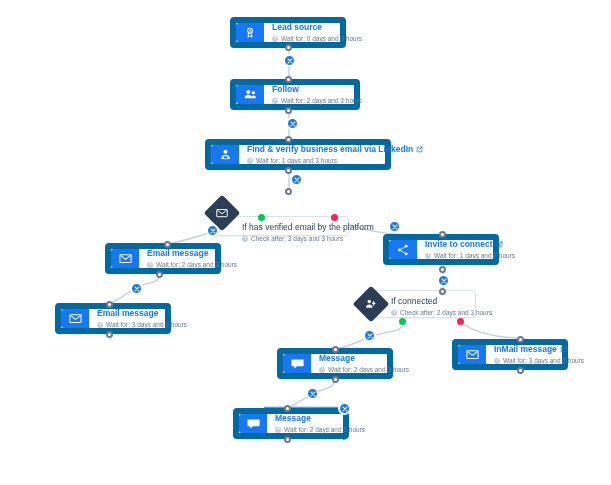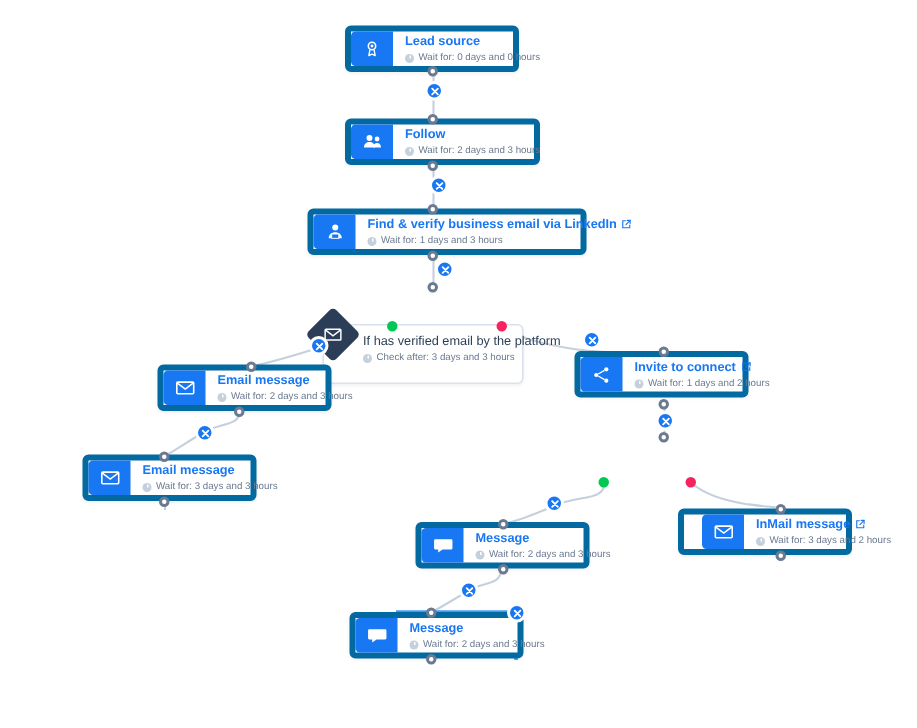--- a/index.html
+++ b/index.html
@@ -21,21 +21,21 @@
     width: 611px;
     height: 485px;
   }
 
   
   .node {
     position: absolute;
     display: flex;
     align-items: stretch;
     background: #ffffff;
-    border: 4px solid #0369a1;
+    border: 6px solid #0369a1;
     border-radius: 4px;
     box-sizing: border-box;
     box-shadow: 0 1px 2px rgba(16,42,77,0.06);
   }
   .node-icon {
     width: 28px;
     background: #1877f2;
     border-radius: 3px 0 0 3px;
     display: flex;
     align-items: center;
@@ -277,21 +277,21 @@
   </div>
 
   <div class="port" style="left:285px; top:188px;"></div>
   <div class="cond" style="left:209px; top:190px;">
     <div class="diamond">
       <svg width="14" height="14" viewBox="0 0 24 24" fill="none" stroke="#ffffff" stroke-width="1.7">
         <rect x="3" y="6" width="18" height="12.4" rx="1"></rect>
         <path d="M3.6 7 L12 13.4 L20.4 7"></path>
       </svg>
     </div>
-    <div class="cond-card" style="width:134px; height:40px;margin-top:26px;">
+    <div class="cond-card" style="width:134px; height:20px;margin-top:26px;">
       <div class="cond-title">If has verified email by the platform</div>
       <div class="node-sub">
         <span class="clock-dot"></span>
         <span>Check after: 3 days and 3 hours</span>
       </div>
     </div>
   </div>
   <div class="port port-green" style="left:258px; top:214px;"></div>
   <div class="port port-red" style="left:331px; top:214px;"></div>
 
@@ -378,31 +378,48 @@
   </div>
   <div class="port" style="left:439px; top:266px;"></div>
 
   <div class="xbtn" style="left:437px; top:274px;">
     <svg width="6" height="6" viewBox="0 0 8 8" stroke="#ffffff" stroke-width="1.7" stroke-linecap="round">
         <path d="M1.5 1.5 L6.5 6.5 M6.5 1.5 L1.5 6.5"></path>
       </svg>
   </div>
 
   <div class="port" style="left:439px; top:288px;"></div>
+  <div class="cond" style="left:358px; top:290px;">
+    <div class="diamond">
+      <svg width="14" height="14" viewBox="0 0 24 24" fill="#ffffff">
+        <circle cx="9" cy="7.6" r="3"></circle>
+        <path d="M3.4 18.6 C3.4 14.8 5.9 12.8 9 12.8 C12.1 12.8 14.6 14.8 14.6 18.6 Z"></path>
+        <rect x="15.6" y="7" width="2" height="8" rx="1"></rect>
+        <rect x="13.6" y="10" width="6" height="2" rx="1"></rect>
+      </svg>
+    </div>
+    <div class="cond-card" style="width:112px; height:28px;">
+      <div class="cond-title">If connected</div>
+      <div class="node-sub">
+        <span class="clock-dot"></span>
+        <span>Check after: 2 days and 3 hours</span>
+      </div>
+    </div>
+  </div>
   <div class="port port-green" style="left:399px; top:318px;"></div>
   <div class="port port-red" style="left:457px; top:318px;"></div>
 
   <div class="xbtn" style="left:363px; top:329px;">
     <svg width="6" height="6" viewBox="0 0 8 8" stroke="#ffffff" stroke-width="1.7" stroke-linecap="round">
         <path d="M1.5 1.5 L6.5 6.5 M6.5 1.5 L1.5 6.5"></path>
       </svg>
   </div>
 
   <div class="port" style="left:517px; top:336px;"></div>
-  <div class="node" style="left:452px; top:339px; width:116px; height:31px;padding-left:12px;">
+  <div class="node" style="left:452px; top:339px; width:116px; height:31px;">
     <div class="node-icon">
       <svg width="15" height="15" viewBox="0 0 24 24" fill="none" stroke="#ffffff" stroke-width="1.7">
         <rect x="3" y="6" width="18" height="12.4" rx="1"></rect>
         <path d="M3.6 7 L12 13.4 L20.4 7"></path>
       </svg>
     </div>
     <div class="node-body">
       <div class="node-title">
         <span>InMail message</span>
         <span class="ext-link">

